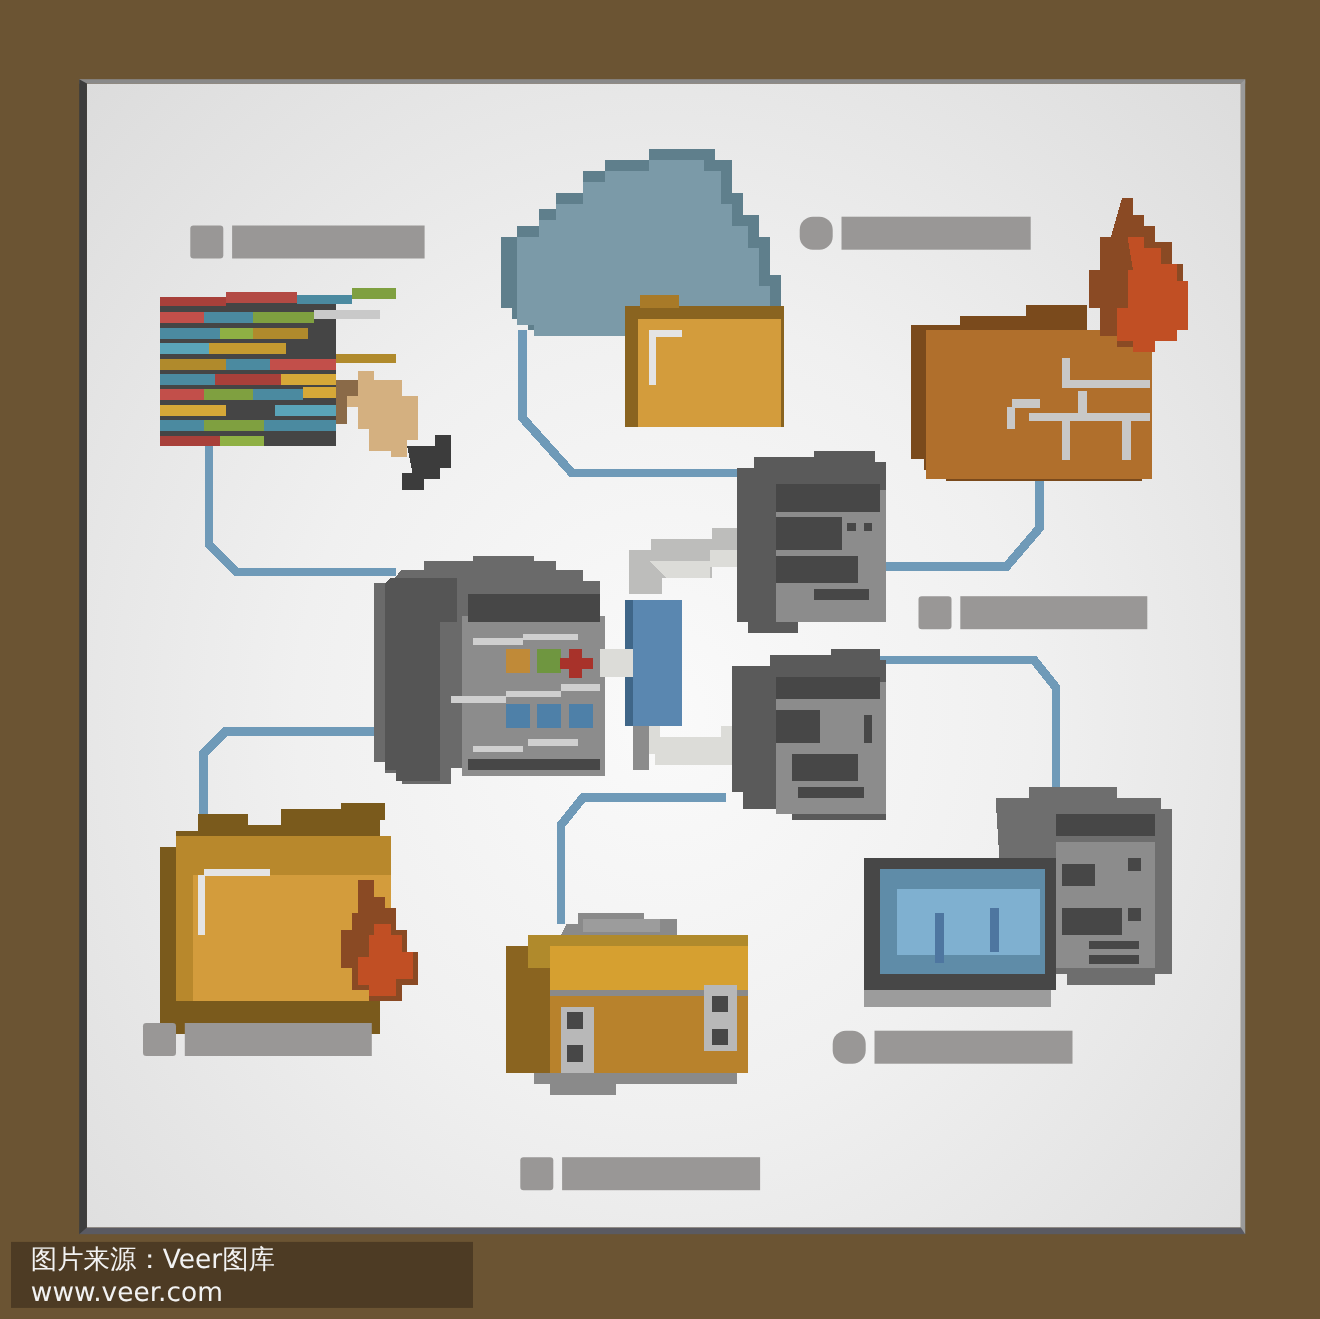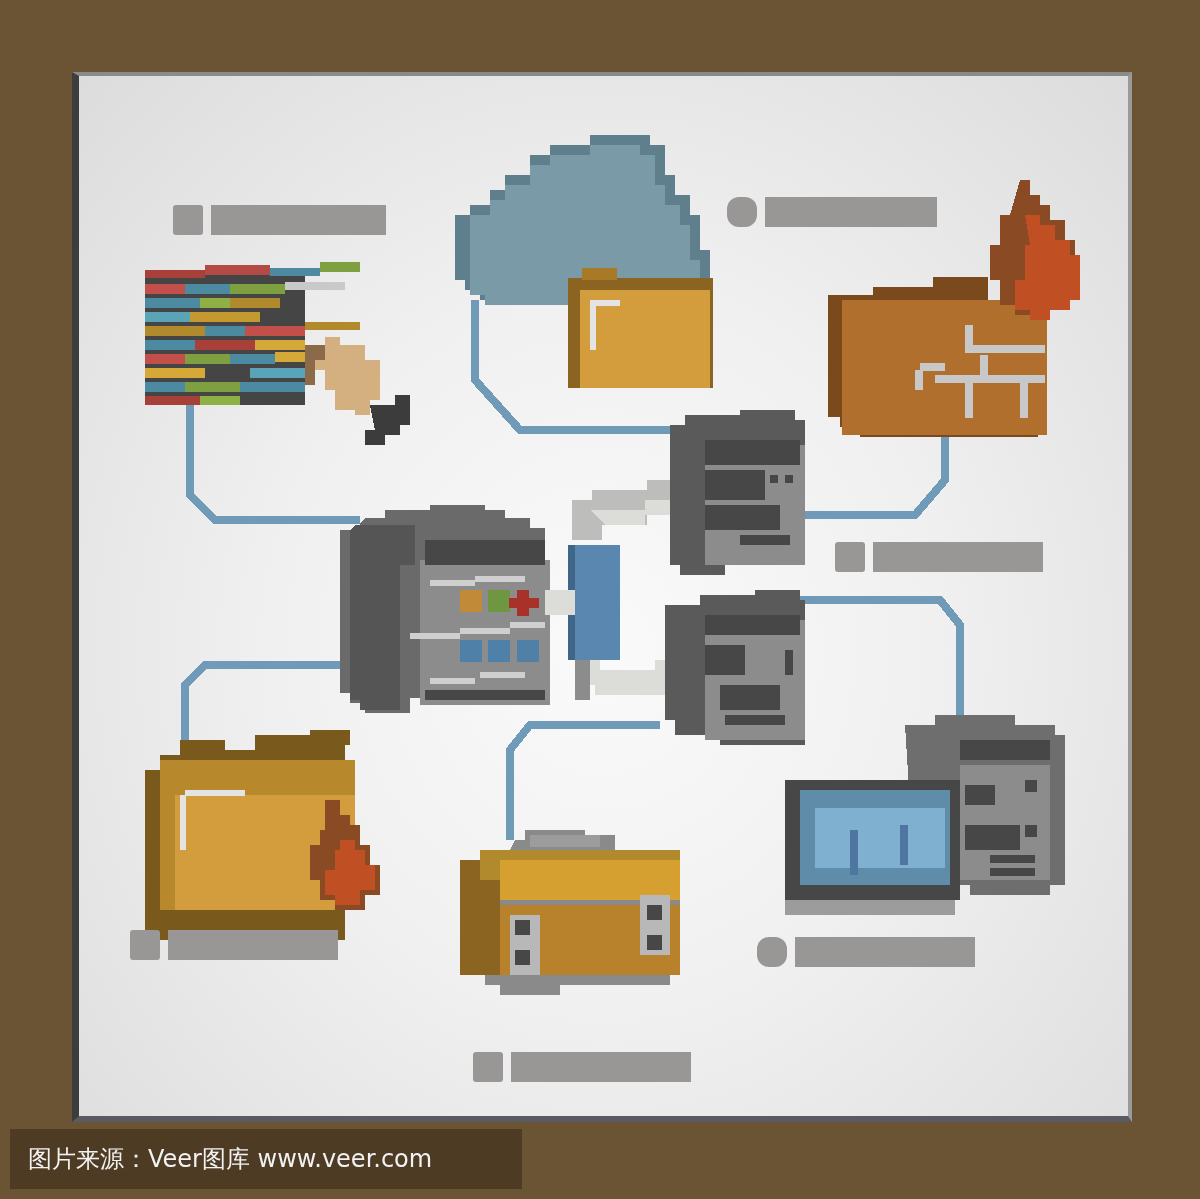--- a/index.html
+++ b/index.html
@@ -4,21 +4,21 @@
 <style>
   html,body{margin:0;padding:0;}
   body{width:1200px;height:1199px;background:#6b5433;position:relative;overflow:hidden;font-family:"Liberation Sans",sans-serif;}
   .board{position:absolute;left:72px;top:72px;width:1060px;height:1050px;
     background:radial-gradient(ellipse at 50% 55%,#fafafa 0%,#f0f0f0 45%,#dcdcdc 100%);
     border-left:7px solid #3d3d3d;border-top:4px solid #8a8a8a;border-right:4px solid #9a9a9a;border-bottom:6px solid #5a5a62;box-sizing:border-box;}
   svg{position:absolute;left:0;top:0;}
   .label{position:absolute;height:34px;display:flex;align-items:center;gap:8px;}
   .label .dot{width:30px;height:30px;background:#999796;border-radius:3px;}
   .label .bar{height:30px;background:#999796;color:transparent;font-size:1px;overflow:hidden;}
-  .watermark{position:absolute;left:10px;top:1129px;width:512px;height:60px;background:#4d3b24;
+  .watermark{position:absolute;left:10px;top:1129px;width:420px;height:60px;background:#4d3b24;
     color:#f2f2f2;font-size:24px;display:flex;align-items:center;padding-left:18px;box-sizing:border-box;
     font-family:"DejaVu Sans",sans-serif;}
 </style>
 </head>
 <body>
 
 <div class="board"></div>
 
 <svg width="1200" height="1199" viewBox="0 0 1200 1199" shape-rendering="crispEdges">
 

